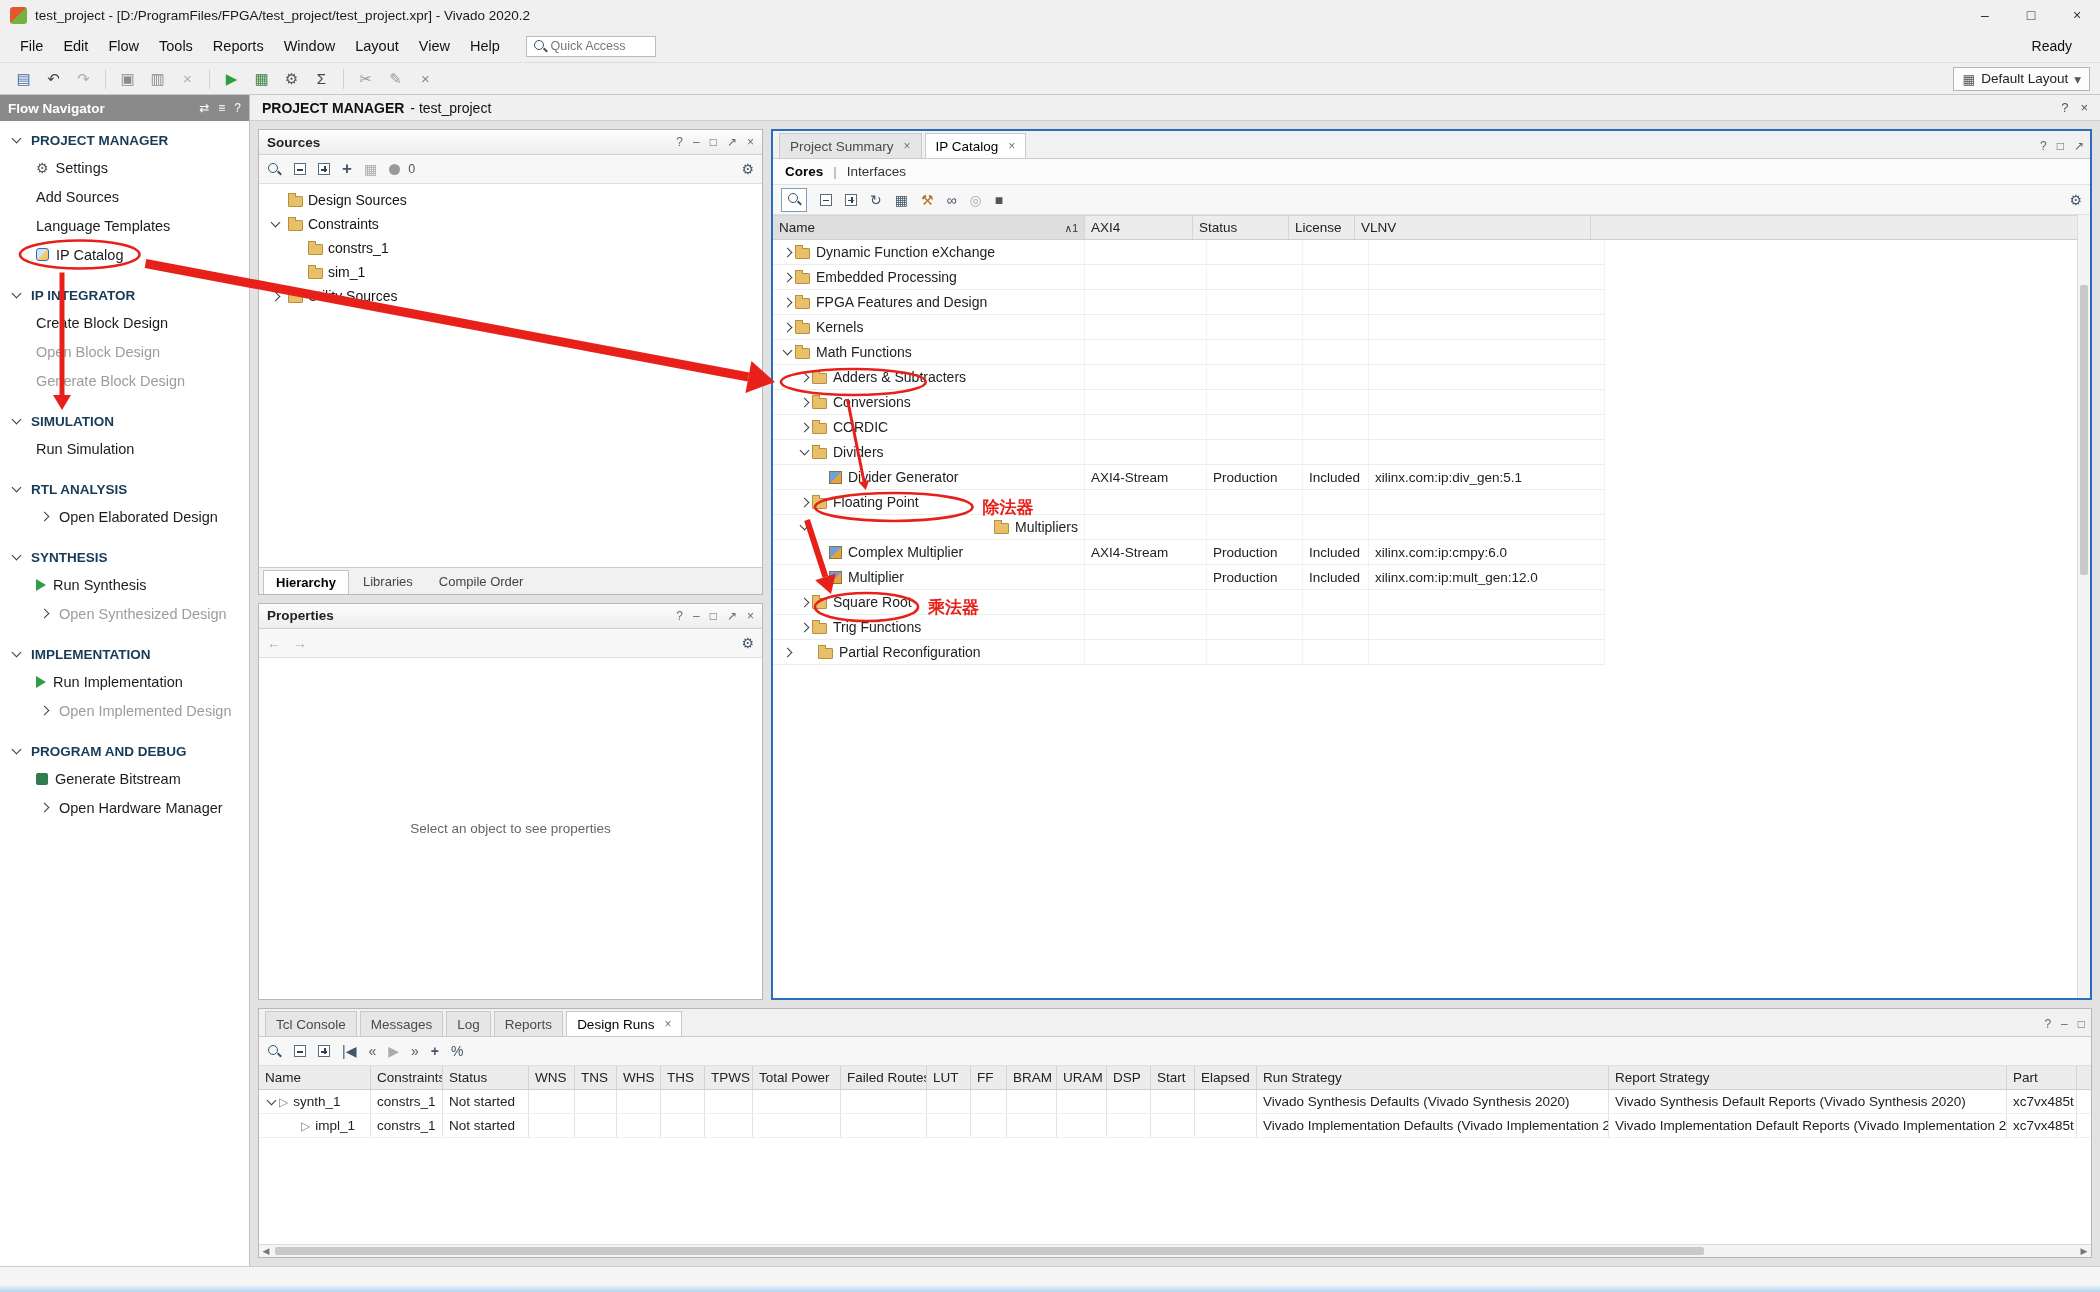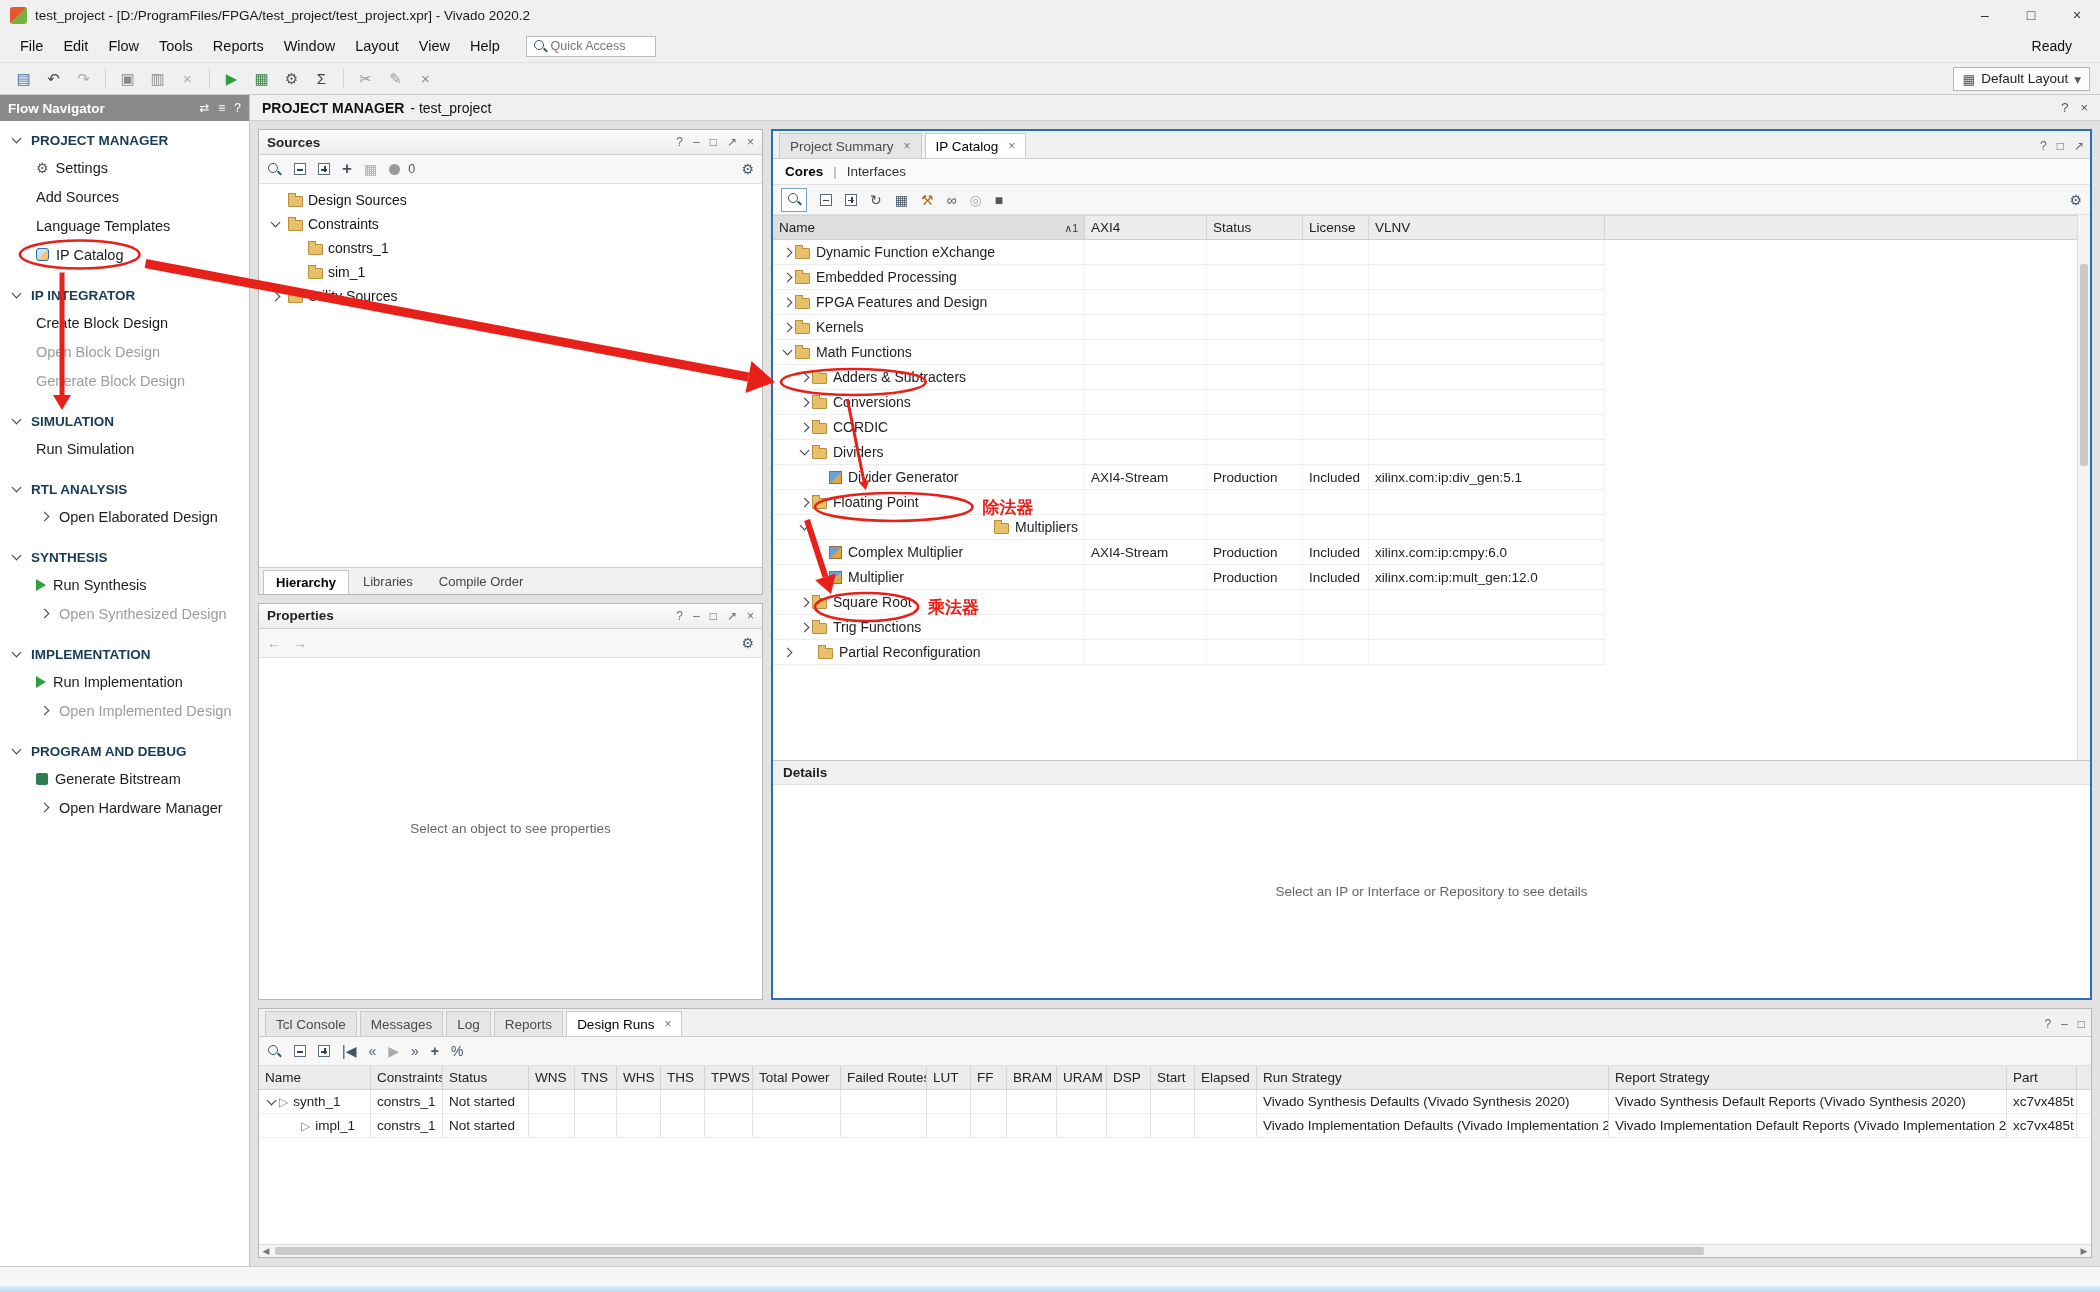--- a/index.html
+++ b/index.html
@@ -499,21 +499,21 @@
               </span>
             </div>
 
             <div class="ip-area">
               <div class="ip-main">
                 <div class="ip-head" id="ip-head">
                     <div class="iphcell namecol" style="width: 312px;">
                       <span>Name</span>
                       <span class="sortmark">∧1</span>
                     </div>
-                    <div class="iphcell" style="width: 122px;">
+                    <div class="iphcell" style="width: 108px;">
                       <span>AXI4</span>
                     </div>
                     <div class="iphcell" style="width: 96px;">
                       <span>Status</span>
                     </div>
                     <div class="iphcell" style="width: 66px;">
                       <span>License</span>
                     </div>
                     <div class="iphcell" style="width: 236px;">
                       <span>VLNV</span>
@@ -770,24 +770,20 @@
                       <div class="ipcell" style="width: 236px;"></div>
                     </div>
                   </div>
                 <div class="runs-fill"></div>
               </div>
               <div class="vtrack">
                   <div class="vthumb"></div>
                 </div>
             </div>
 
-            <div class="details">
-              <div class="details-h">Details</div>
-              <div class="details-body">Select an IP or Interface or Repository to see details</div>
-            </div>
           </div>
         </div>
 
         <div class="panel bottom-panel">
           <div class="tabbar">
             <span class="tab">
                 <span>Tcl Console</span>
               </span>
             <span class="tab">
                 <span>Messages</span>

